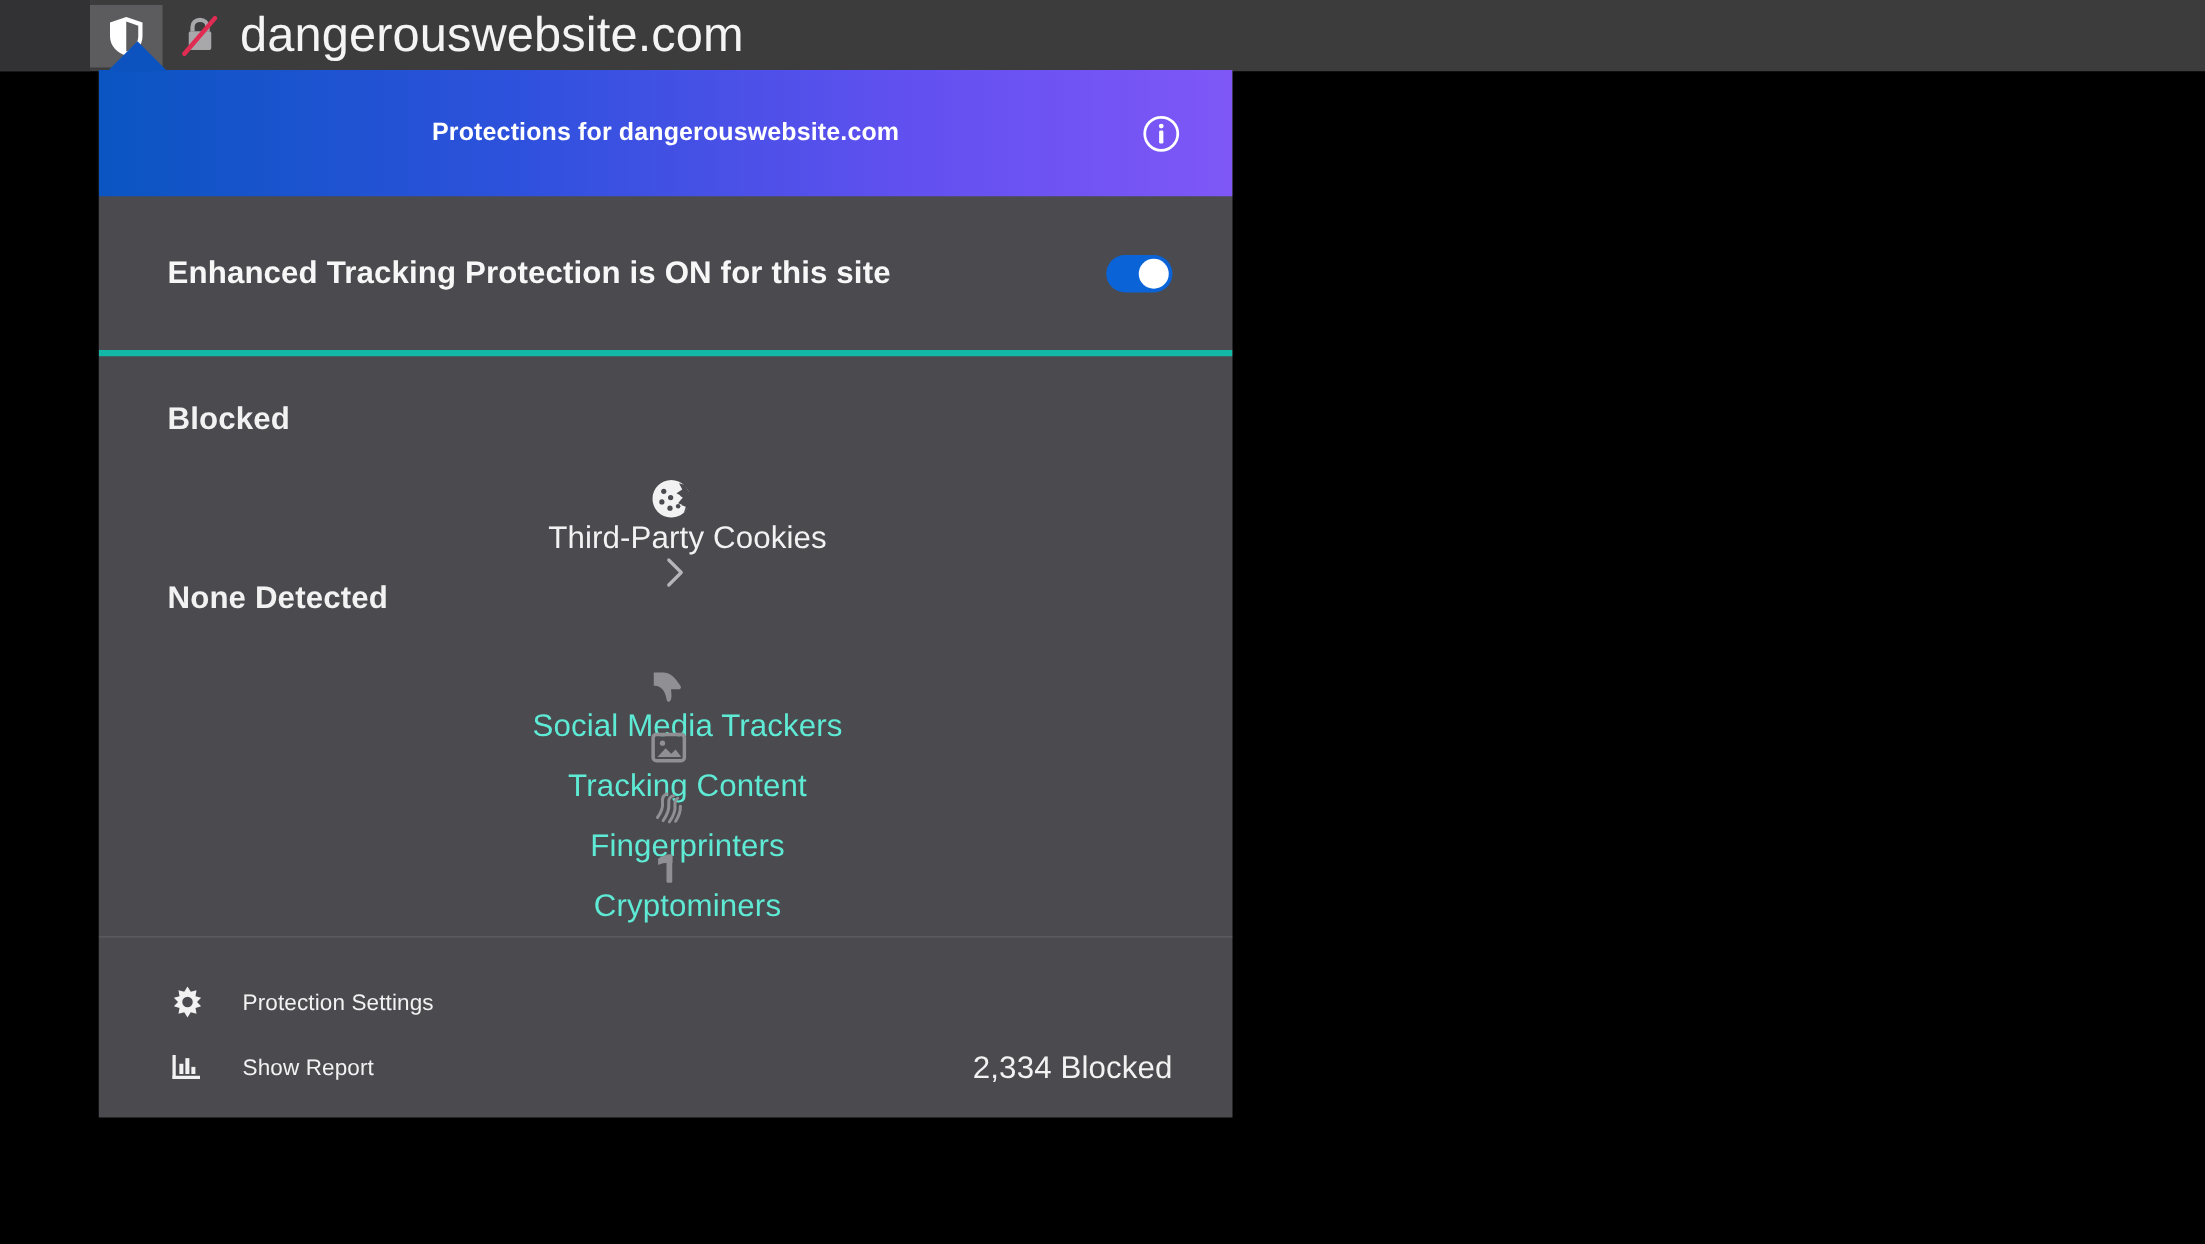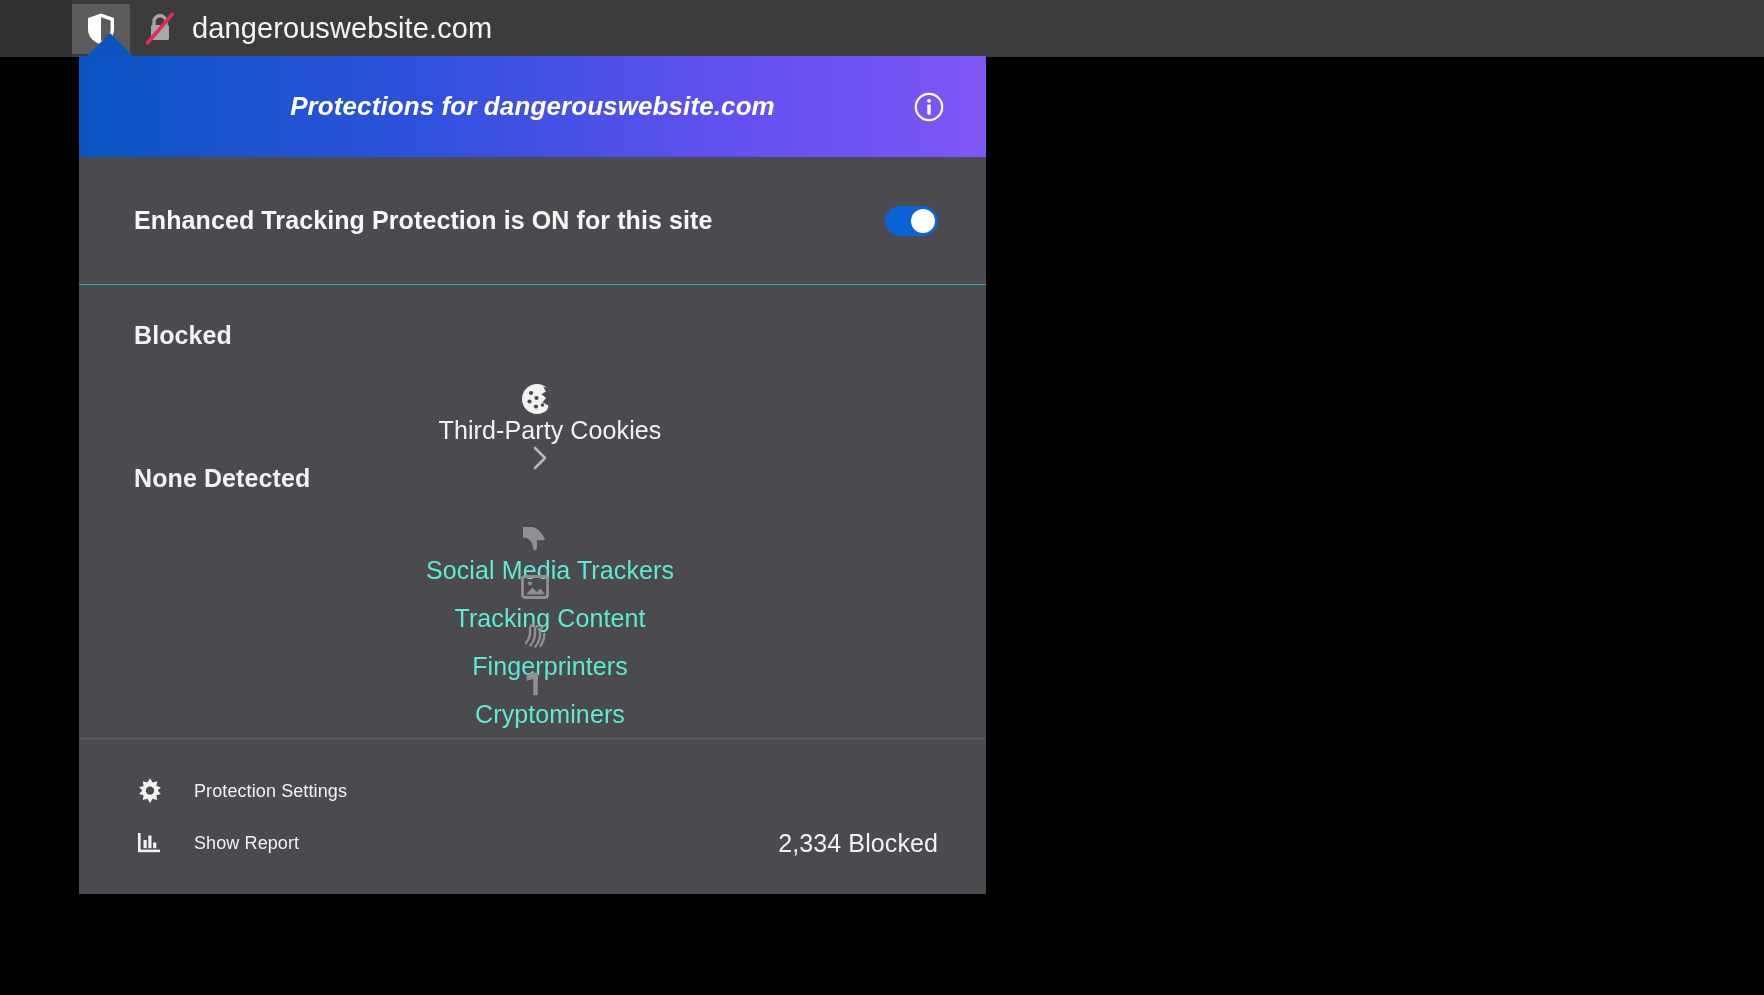--- a/index.html
+++ b/index.html
@@ -55,21 +55,21 @@
     width: 60px;
     height: 50px;
     flex: 0 0 auto;
     display: flex;
     align-items: center;
     justify-content: center;
     cursor: pointer;
   }
 
   #url-text {
-    font-size: 29px;
+    font-size: 39px;
     color: #f4f4f5;
     letter-spacing: 0.1px;
     white-space: nowrap;
     cursor: text;
     padding-left: 2px;
   }
 
   
   #panel-arrow {
     position: absolute;
@@ -99,25 +99,24 @@
   #panel-header {
     position: relative;
     height: 101px;
     background: linear-gradient(to right, #0a55c2 0%, #2f51dd 38%, #6250f0 72%, #7f57f7 100%);
     display: flex;
     align-items: center;
     justify-content: center;
   }
 
   #panel-header-title {
-    font-size: 26px;
+    font-size: 20px;
     font-weight: bold;
     color: #ffffff;
     letter-spacing: 0.1px;
-    font-style: italic;
   }
 
   #info-button {
     position: absolute;
     right: 40px;
     top: 50%;
     transform: translateY(-50%);
     width: 34px;
     height: 34px;
     display: flex;
@@ -125,21 +124,21 @@
     justify-content: center;
     cursor: pointer;
   }
 
   
   #etp-block {
     height: 128px;
     display: flex;
     align-items: center;
     padding: 0 48px 0 55px;
-    border-bottom: 1px solid #14b8a6;
+    border-bottom: 5px solid #14b8a6;
   }
 
   #etp-label {
     flex: 1 1 auto;
     font-size: 25px;
     font-weight: bold;
     color: #f7f7f8;
     letter-spacing: 0.1px;
   }
 
@@ -173,21 +172,21 @@
 
   .section-heading {
     font-size: 25px;
     color: #f2f2f3;
     padding: 0 0 0 55px;
     letter-spacing: 0.1px;
     font-weight: bold;
   }
 
   #blocked-heading { margin-bottom: 32px; }
-  #none-heading { margin-top: 34px; margin-bottom: 29px; }
+  #none-heading { margin-top: 34px; margin-bottom: 40px; }
 
   .tracker-row {
     display: flex;
     align-items: center;
     height: 48px;
     padding: 0 40px 0 55px;
     flex-direction: column;
   }
 
   .tracker-row.clickable { cursor: pointer; }

